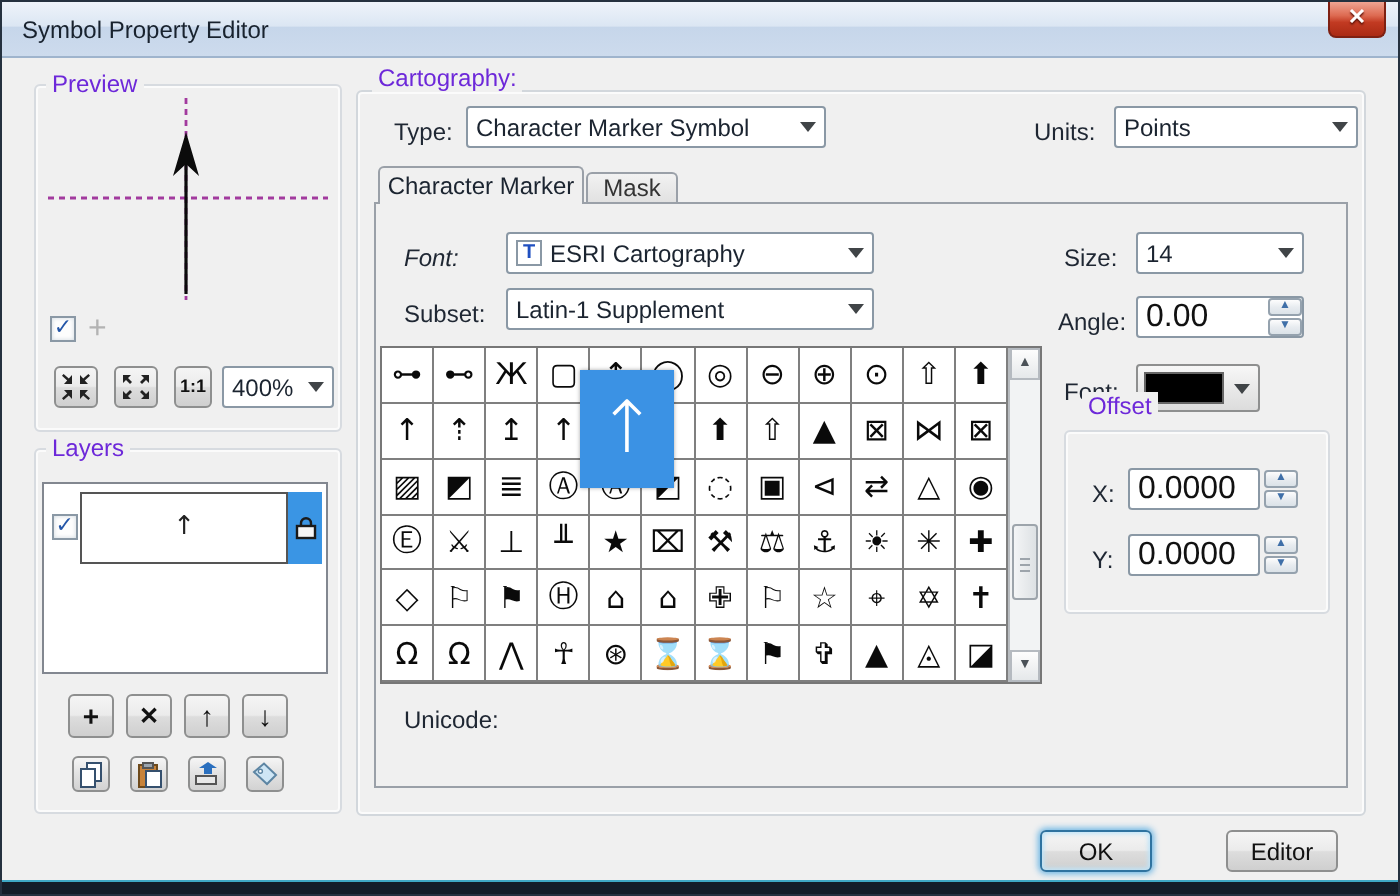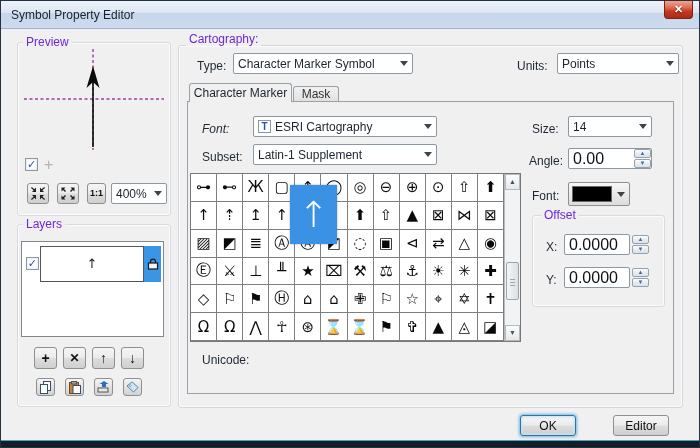--- a/index.html
+++ b/index.html
@@ -341,21 +341,21 @@
     <div class="sp"><span>▲</span></div>
     <div class="sp"><span>▼</span></div>
   </div>
 
   <span class="label" style="left:531px;top:188px;z-index:3;">Font:</span>
   <div style="position:absolute;left:567px;top:181px;width:62px;height:24px;z-index:3;background:linear-gradient(#f7f7f7,#dcdcdc);border:1px solid #8e8f8f;border-radius:2px;display:flex;align-items:center;cursor:pointer;">
     <div style="width: 40px; height: 16px; margin-left: 3px; border: 1px solid rgb(102, 102, 102); background: rgb(0, 0, 0);"></div>
     <span class="arrow" style="margin-left:5px;width:0;height:0;border-left:4px solid transparent;border-right:4px solid transparent;border-top:5px solid #404447;"></span>
   </div>
 
-  <span class="grouplabel" style="left:540px;top:207px;z-index:3;">Offset</span>
+  <span class="grouplabel" style="left:540px;top:195px;z-index:3;">Offset</span>
   <div class="groupbox" style="left:531px;top:214px;width:133px;height:92px;z-index:2;"></div>
 
   <span class="label" style="left:545px;top:239px;z-index:3;">X:</span>
   <input class="field" style="left: 563px; top: 233px; width: 66px; height: 21px; z-index: 3;" value="0.0000">
   <div class="spin" style="left:631px;top:234px;height:19px;z-index:4;">
     <div class="sp"><span>▲</span></div>
     <div class="sp"><span>▼</span></div>
   </div>
 
   <span class="label" style="left:545px;top:272px;z-index:3;">Y:</span>

